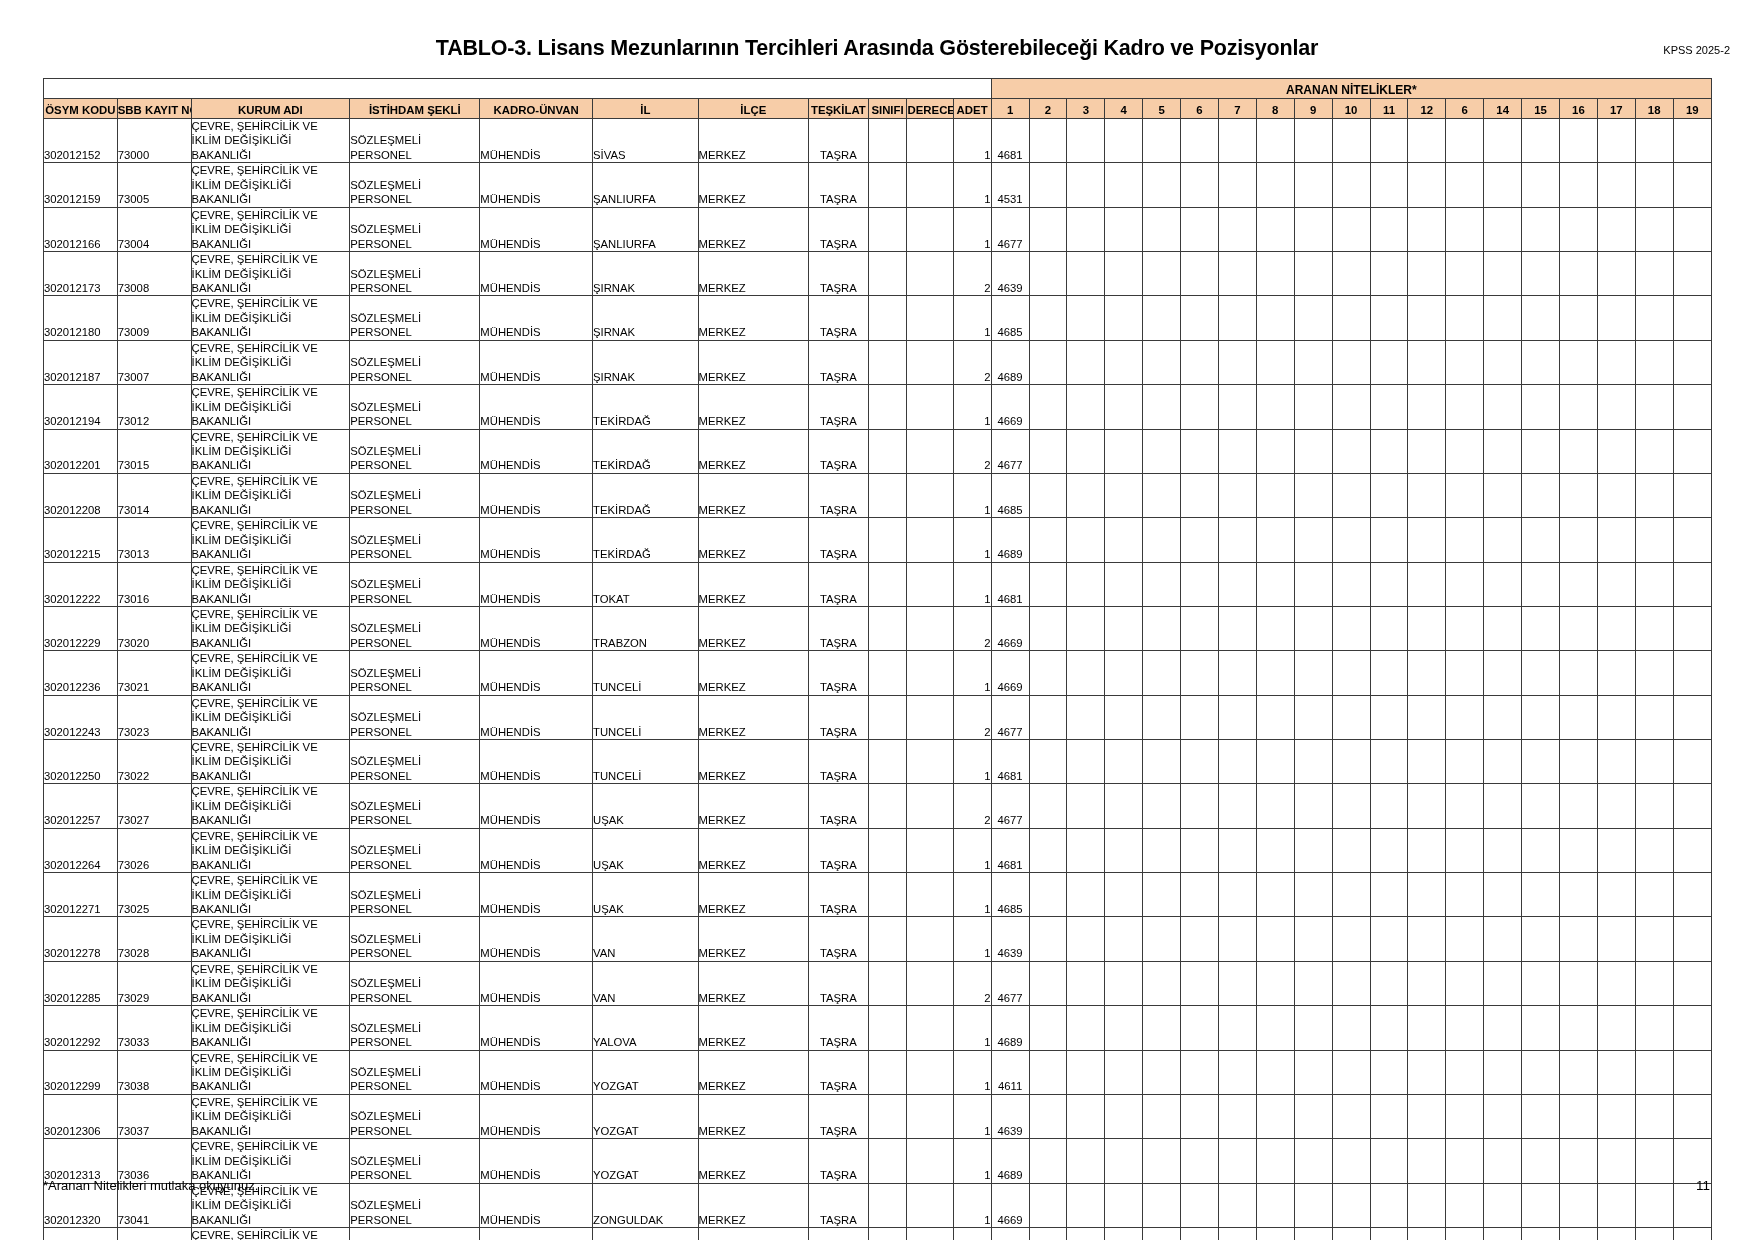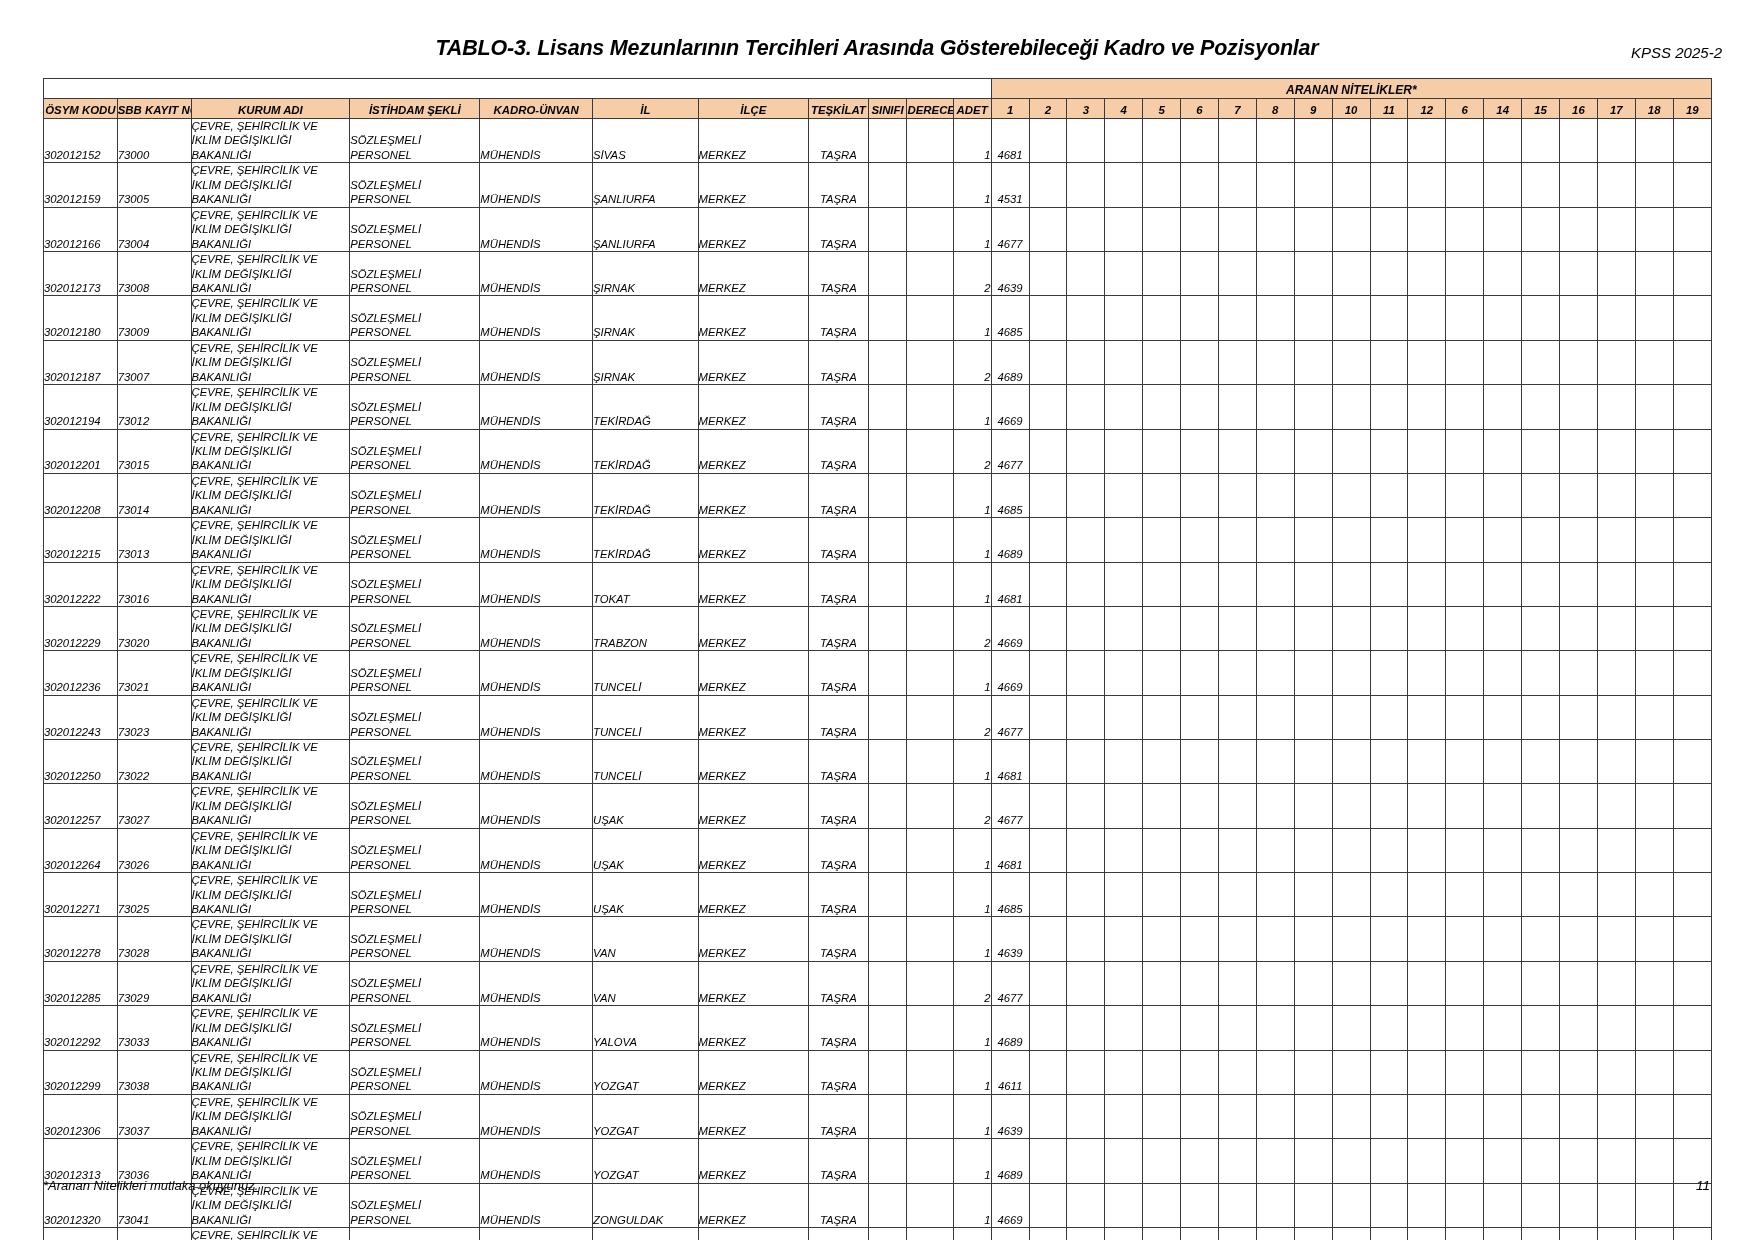--- a/index.html
+++ b/index.html
@@ -15,21 +15,20 @@
     color: #000000;
     position: relative;
     overflow: hidden;
   }
 
   .page {
     position: relative;
     width: 1754px;
     height: 1240px;
     box-sizing: border-box;
-    font-style: italic;
   }
 
   
   .doc-header {
     position: absolute;
     top: 36px;
     left: 0;
     width: 1754px;
     height: 34px;
   }
@@ -39,23 +38,23 @@
     top: 0;
     width: 1754px;
     text-align: center;
     font-size: 21.5px;
     font-weight: bold;
     letter-spacing: -0.2px;
     white-space: nowrap;
   }
   .doc-exam-code {
     position: absolute;
-    right: 32px;
+    right: 24px;
     top: 8px;
-    font-size: 15px;
+    font-size: 11px;
     font-weight: normal;
     white-space: nowrap;
   }
 
   
   .table-wrap {
     position: absolute;
     left: 43px;
     top: 78px;
     width: 1669px;

